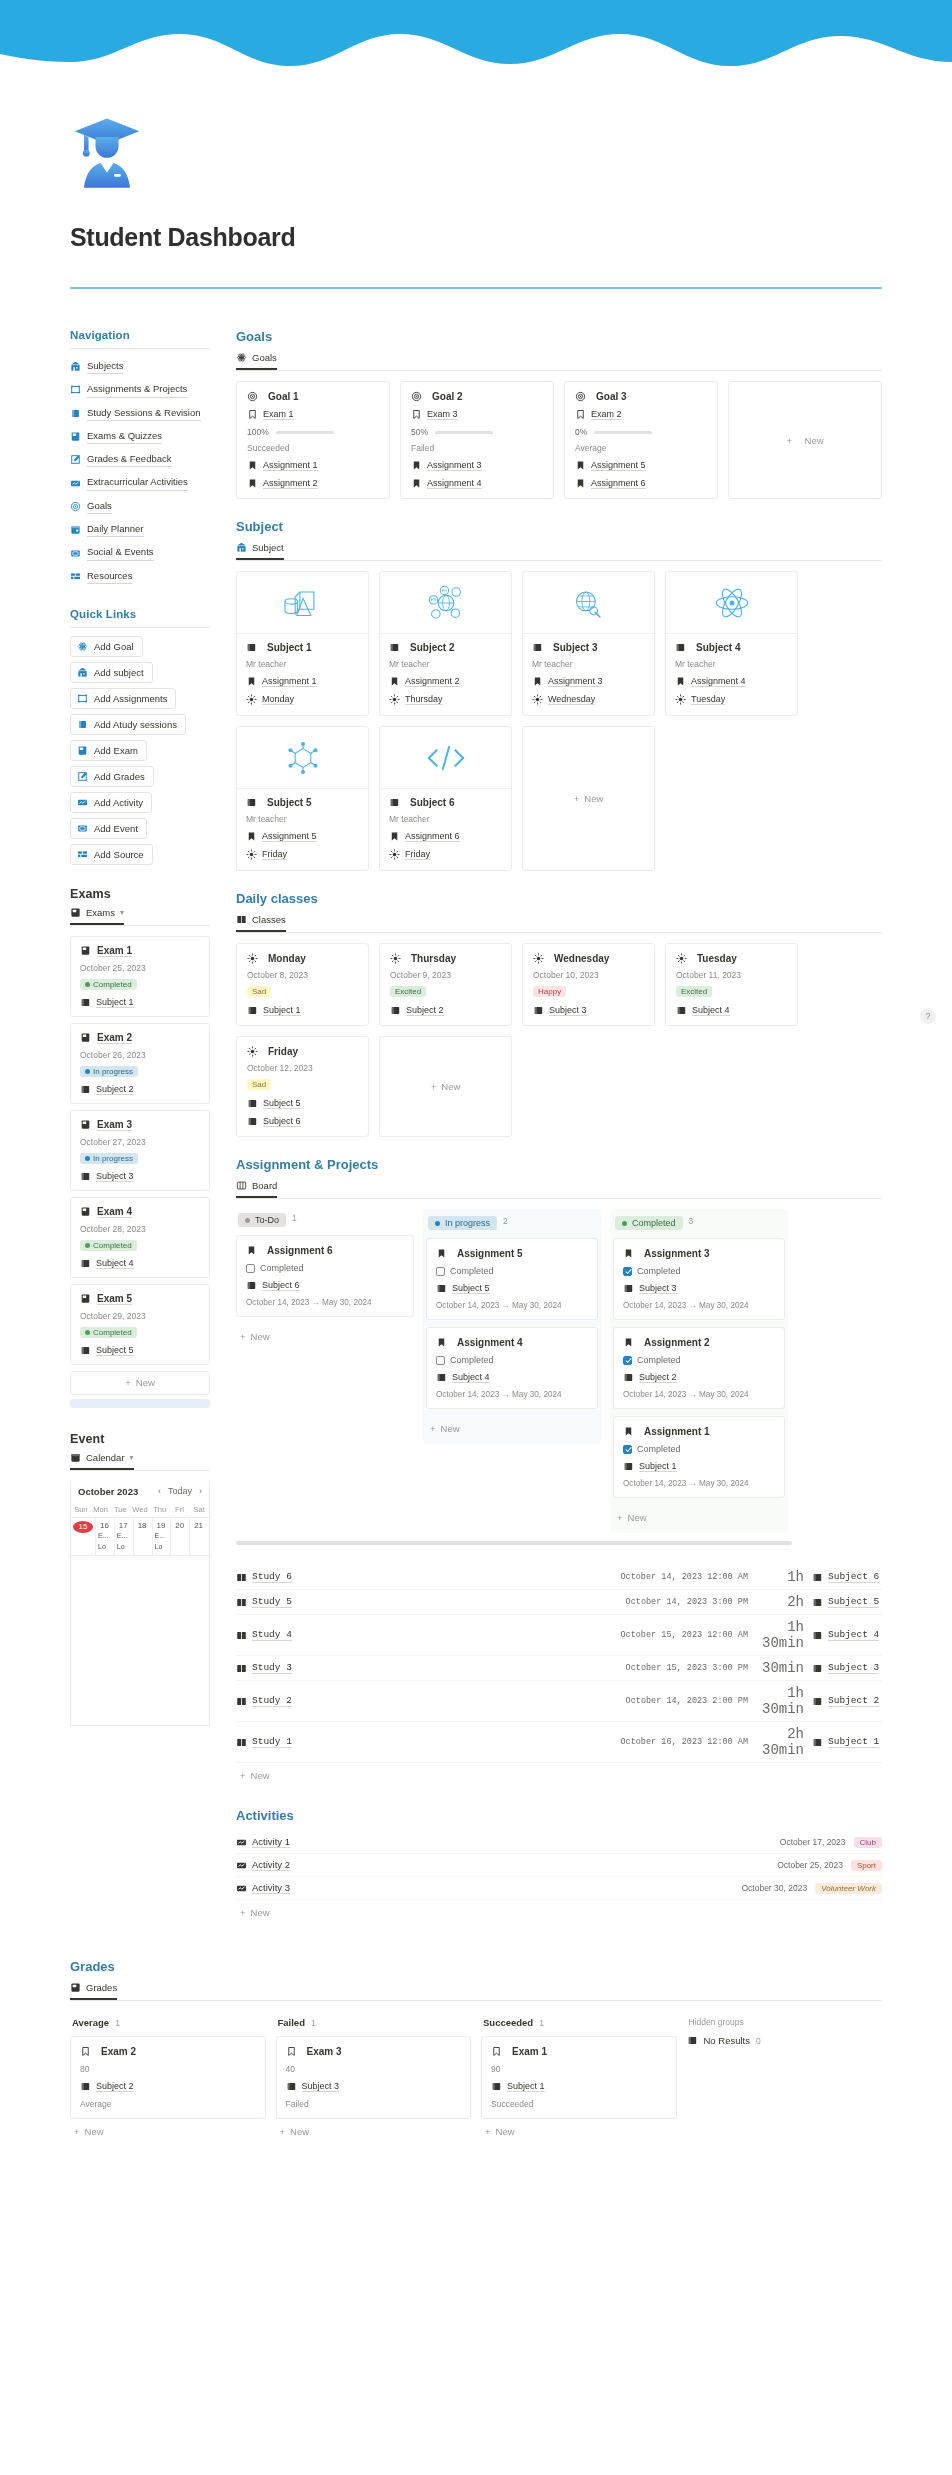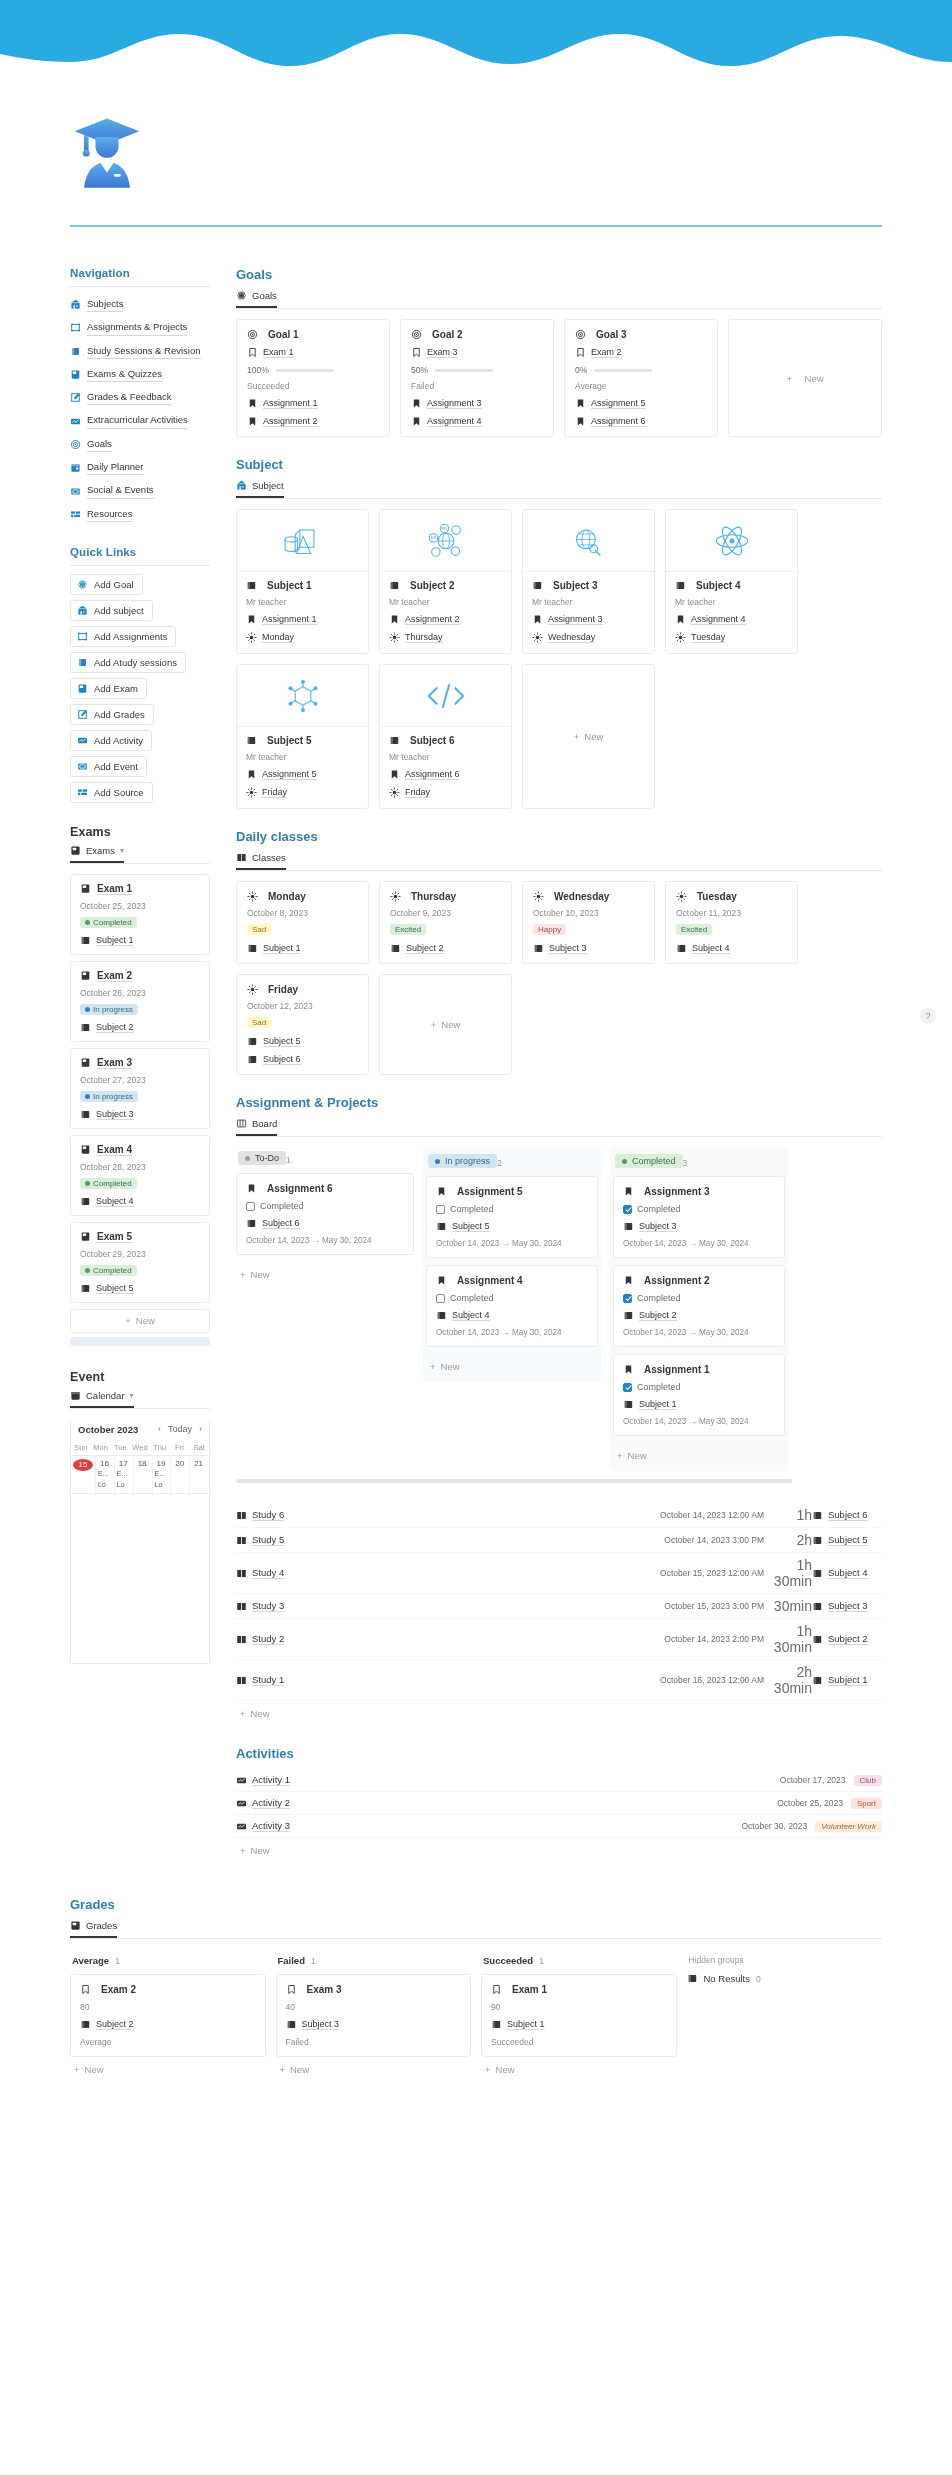--- a/index.html
+++ b/index.html
@@ -157,21 +157,21 @@
     color: #9b9a97; font-size: 9.5px; cursor: pointer; min-height: 70px;
   }
   .mood { display: inline-block; font-size: 8px; padding: 1px 5px; border-radius: 3px; margin-top: 6px; }
   .mood.sad { background: #fef9c3; color: #9a6a3a; }
   .mood.excited { background: #dbeddb; color: #3b6e47; }
   .mood.happy { background: #fbe4e4; color: #9f4d4d; }
 
   
   .board { display: flex; gap: 9px; align-items: flex-start; }
   .board-col { width: 178px; flex: 0 0 178px; }
-  .board-hd { display: flex; align-items: flex-end; padding: 4px 2px 8px 2px; }
+  .board-hd { display: flex; align-items: flex-start; gap: 6px; padding: 4px 2px 8px 2px; }
   .col-chip {
     display: inline-flex; align-items: center; gap: 5px; font-size: 9px;
     padding: 2px 7px; border-radius: 3px; font-weight: 500;
   }
   .col-chip .dot { width: 5px; height: 5px; border-radius: 50%; }
   .chip-grey { background: #e3e2e0; color: #37352f; }
   .chip-grey .dot { background: #9b9a97; }
   .chip-blue { background: #d3e5ef; color: #2a6c8f; }
   .chip-blue .dot { background: #2383c2; }
   .chip-green { background: #dbeddb; color: #3b6e47; }
@@ -190,22 +190,22 @@
     content: ""; position: absolute; left: 2.6px; top: .6px; width: 2.4px; height: 5px;
     border: solid #fff; border-width: 0 1.3px 1.3px 0; transform: rotate(42deg);
   }
   .range { font-size: 8.2px; color: #8b8b87; margin-top: 7px; }
   .board-col.bg-inprog { background: #f7fbfd; border-radius: 4px; padding: 3px; }
   .board-col.bg-done { background: #f8fbf8; border-radius: 4px; padding: 3px; }
   .hscroll { height: 4px; background: #e3e2e0; border-radius: 2px; margin-top: 8px; width: 86%; }
 
   
   .srow {
-    display: flex; align-items: center; font-size: 9.5px;
-    padding: 4px 0; border-bottom: 1px solid #f4f4f2;
+    display: flex; align-items: center; gap: 8px; font-size: 9.5px;
+    padding: 4px 0; border-bottom: 1px solid #f4f4f2; font-family: Liberation Mono, monospace;
   }
   .srow .nm { display: flex; align-items: center; gap: 5px; flex: 0 0 auto; }
   .srow .nm .lbl { border-bottom: 1px solid #d6d6d3; font-weight: 500; }
   .srow .spacer { flex: 1 1 auto; }
   .srow .dt { font-size: 8.5px; color: #6b6b68; white-space: nowrap; }
   .srow .dur { font-size: 14px; color: #6b6b68; width: 48px; text-align: right; }
   .srow .sub { display: flex; align-items: center; gap: 5px; width: 70px; }
   .srow .sub .lbl { border-bottom: 1px solid #d6d6d3; }
 
   
@@ -260,20 +260,21 @@
       <path d="M32 4 L60 15 L32 26 L4 15 Z" fill="url(#gstud)"></path>
       <path d="M12 18 v14 a2 2 0 0 0 4 0 V20 Z" fill="url(#gstud)"></path>
       <circle cx="14" cy="34" r="3" fill="url(#gstud)"></circle>
       <path d="M22 20 h20 v8 a10 10 0 0 1 -20 0 Z" fill="url(#gstud)"></path>
       <path d="M32 42 c-11 0-18 7-20 22 h40 c-2-15-9-22-20-22 Z" fill="url(#gstud)"></path>
       <path d="M26 42 l6 9 l6-9 l-3-2 h-6 Z" fill="#ffffff"></path>
       <rect x="38" y="52" width="6" height="2.4" rx="1" fill="#ffffff"></rect>
     </svg>
   </div>
 
+  <div class="page-title">Student Dashboard</div>
   <div class="title-rule"></div>
 
   <div class="cols">
 
     <div class="col-left">
 
       <div class="sec-head">Navigation</div>
       <div class="hr-thin"></div>
       <div class="nav-list" id="nav-list">
           <div class="nav-item">

